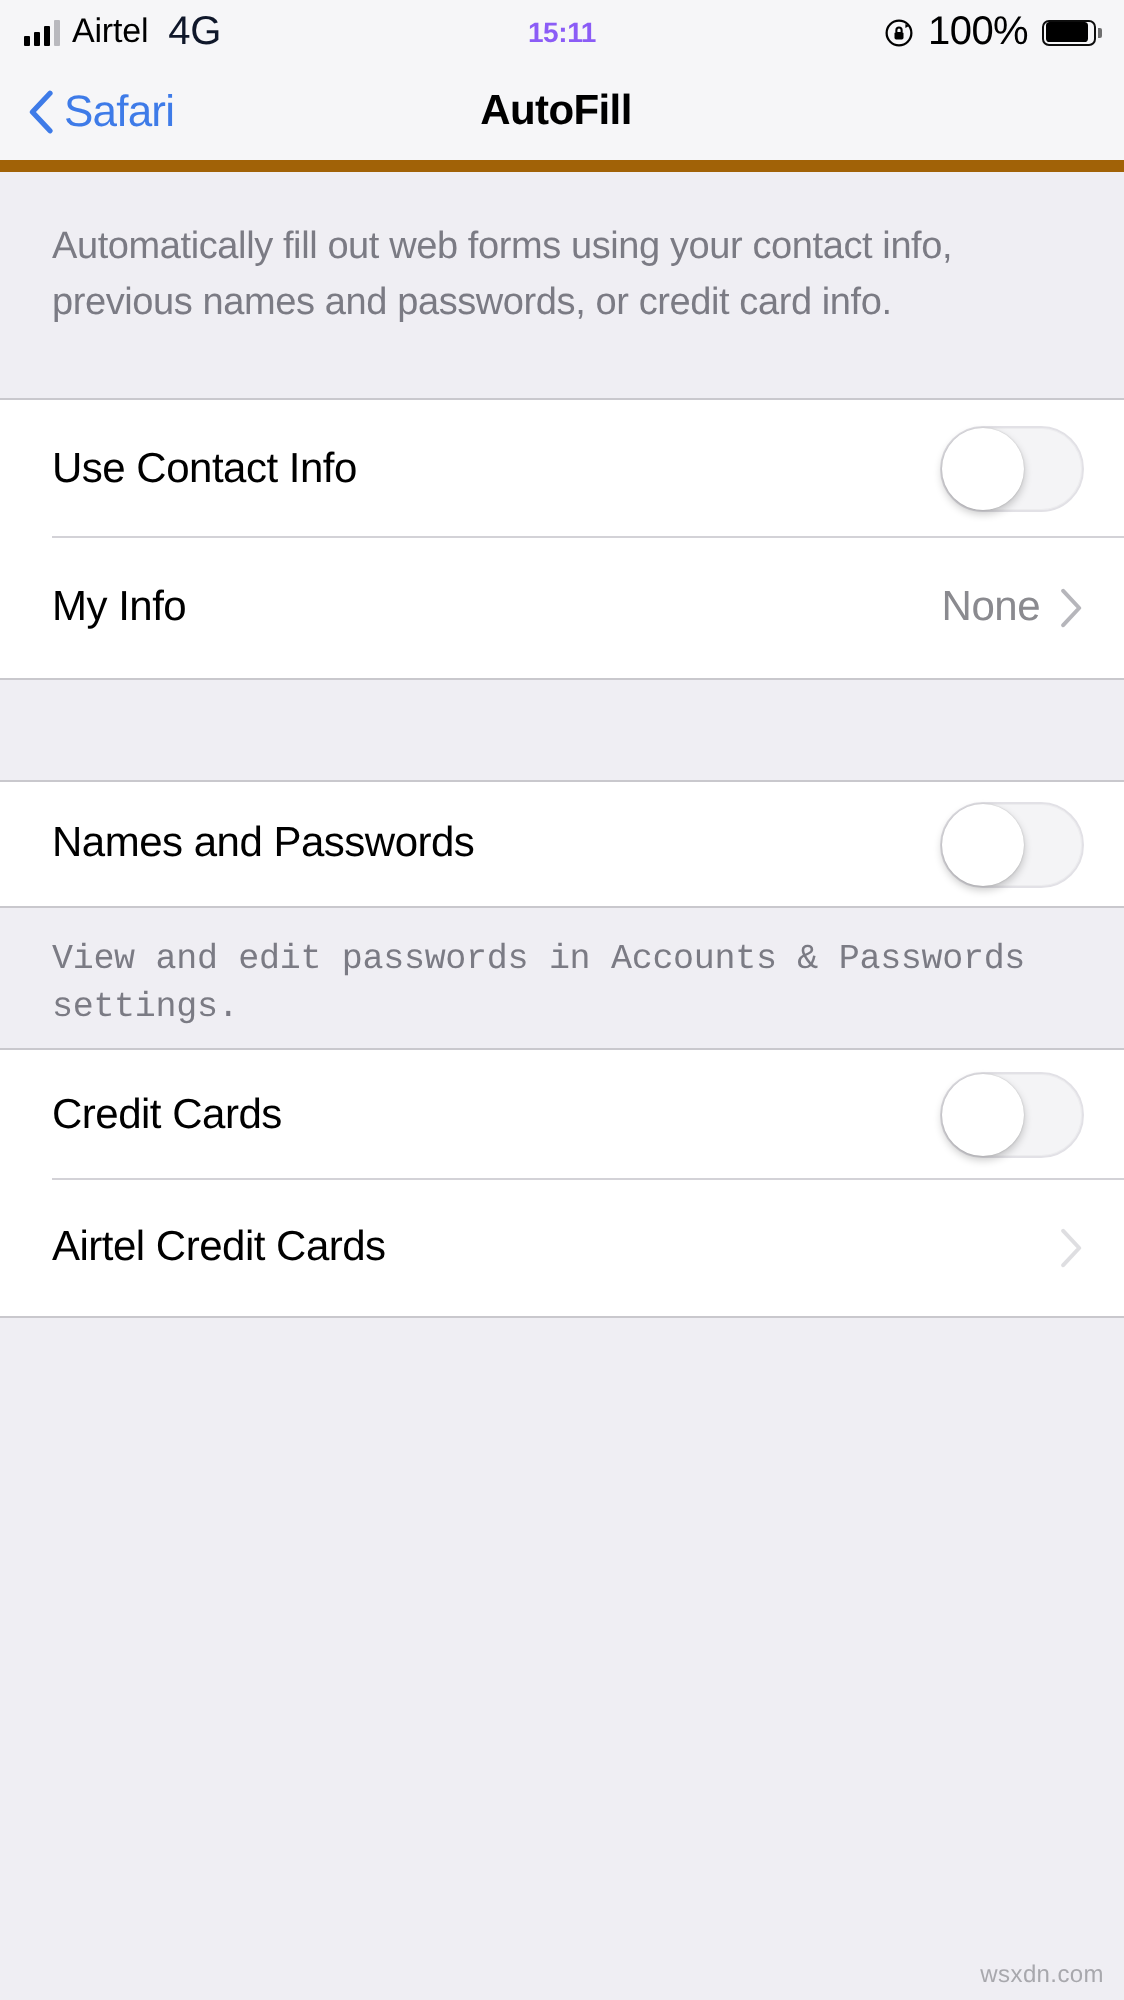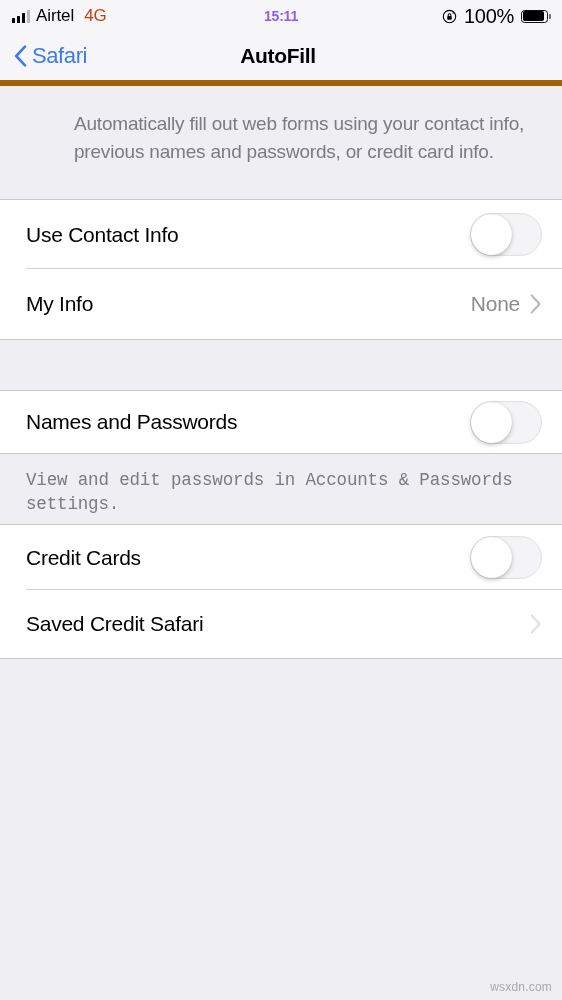--- a/index.html
+++ b/index.html
@@ -19,21 +19,21 @@
     position:relative;
   }
   .sb-left { display:flex; align-items:center; gap:6px; }
   .signal { display:flex; align-items:flex-end; gap:2px; height:13px; }
   .signal i { display:block; width:3px; background:#000; border-radius:0.5px; }
   .signal i:nth-child(1){ height:5px; }
   .signal i:nth-child(2){ height:7px; }
   .signal i:nth-child(3){ height:10px; }
   .signal i:nth-child(4){ height:13px; background:#B9B9BE; }
   .carrier { font-size:17px; color:#000; letter-spacing:-0.1px; }
-  .network { font-size:17px; color:#c2410c; margin-left:4px; letter-spacing:-0.1px; }
+  .network { font-size:20px; color:#0f172a; margin-left:4px; letter-spacing:-0.1px; }
   .sb-center {
     position:absolute; left:0; right:0; text-align:center;
     font-size:14px; font-weight:bold; color:#8b5cf6; letter-spacing:-0.2px;
     pointer-events:none;
   }
   .sb-right {
     margin-left:auto; display:flex; align-items:center; gap:7px;
     position:relative; z-index:2;
   }
   .rot-lock { width:15px; height:15px; display:block; }
@@ -168,21 +168,21 @@
       <span>
         <svg class="back-chevron" viewBox="0 0 13 22" aria-hidden="true">
           <path d="M11 1.6 L2.2 11 L11 20.4" fill="none" stroke="#3E7BE8" stroke-width="2.6" stroke-linecap="round" stroke-linejoin="round"></path>
         </svg>
       </span>
       <span class="back-label">Safari</span>
     </div>
     <div class="nav-title">AutoFill</div>
   </div>
 
-  <div class="gap" style="height:113px;padding-left:48px;">
+  <div class="gap" style="height:113px;">
     <div class="section-text">Automatically fill out web forms using your contact info, previous names and passwords, or credit card info.</div>
   </div>
 
   <div class="group">
 
     <div class="row h69">
       <span class="row-label">Use Contact Info</span>
       <span class="row-right">
         <span class="toggle">
           <span class="knob"></span>
@@ -228,21 +228,21 @@
       <span class="row-label">Credit Cards</span>
       <span class="row-right">
         <span class="toggle">
           <span class="knob"></span>
         </span>
       </span>
       <span class="row-sep"></span>
     </div>
 
     <div class="row" style="height:68px;">
-      <span class="row-label">Saved Credit Safari</span>
+      <span class="row-label">Airtel Credit Cards</span>
       <span class="row-right">
         <span>
           <svg class="disclosure light" viewBox="0 0 12 20" aria-hidden="true">
             <path d="M1.6 1.4 L9.6 10 L1.6 18.6" fill="none" stroke="#C4C4C9" stroke-width="2" stroke-linecap="round" stroke-linejoin="round"></path>
           </svg>
         </span>
       </span>
     </div>
 
   </div>

